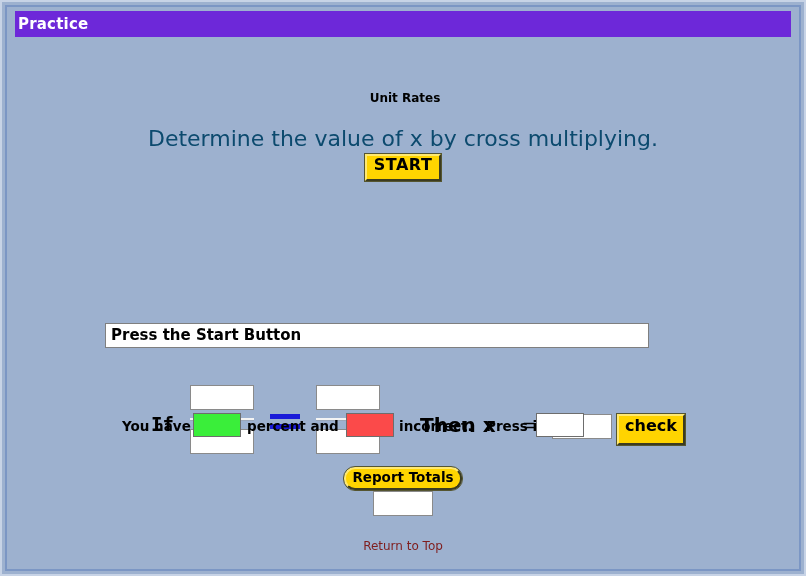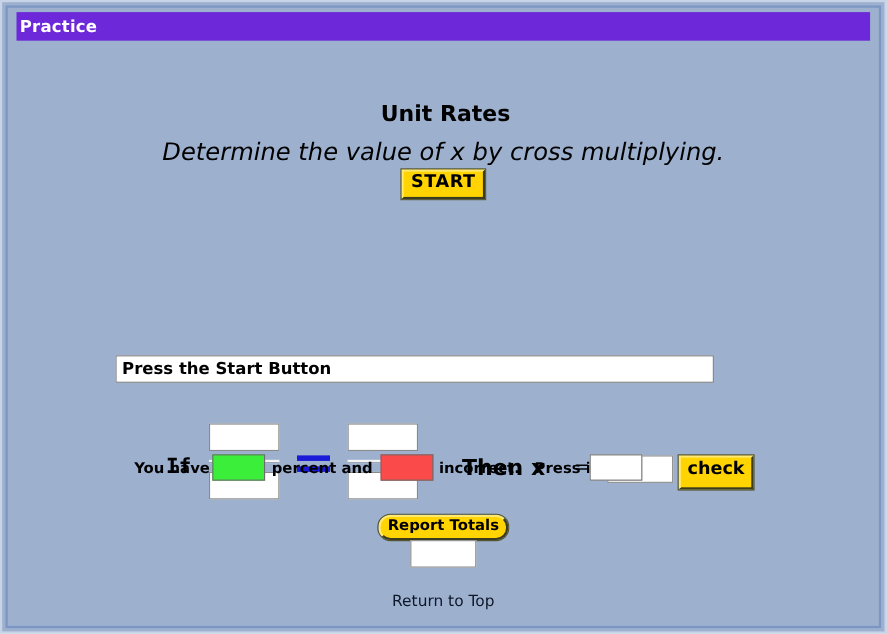--- a/index.html
+++ b/index.html
@@ -56,34 +56,33 @@
     line-height: 26px;
     padding-left: 3px;
     box-sizing: border-box;
     letter-spacing: 0.2px;
   }
 
   .subject-title {
     position: absolute;
     left: 4px; right: 0;
     top: 82px;
-    font-size: 20px;
+    font-size: 12px;
     font-weight: bold;
     color: #000000;
     text-align: center;
   }
   .instruction {
     position: absolute;
     left: 0; right: 0;
     top: 117px;
     font-size: 22px;
-    color: #000000;
+    color: #0c4a6e;
     text-align: center;
     font-weight: normal;
-    font-style: italic;
   }
 
   
   .ybtn {
     display: inline-block;
     background: #ffd400;
     color: #000000;
     font-weight: bold;
     border-top: 2px solid #ffe970;
     border-left: 2px solid #ffe970;
@@ -249,22 +248,22 @@
     height: 25px;
     background: #ffffff;
     border: 1px solid #8a8a8a;
     box-sizing: border-box;
   }
   #return-link {
     position: absolute;
     left: 0; right: 0;
     top: 530px;
     text-align: center;
-    font-size: 14px;
-    color: #0f172a;
+    font-size: 12px;
+    color: #7f1d1d;
     text-decoration: none;
     cursor: pointer;
   }
 </style>
 </head>
 <body>
 
 <div class="window">
   <div class="window-inner">
     <div class="stage">

